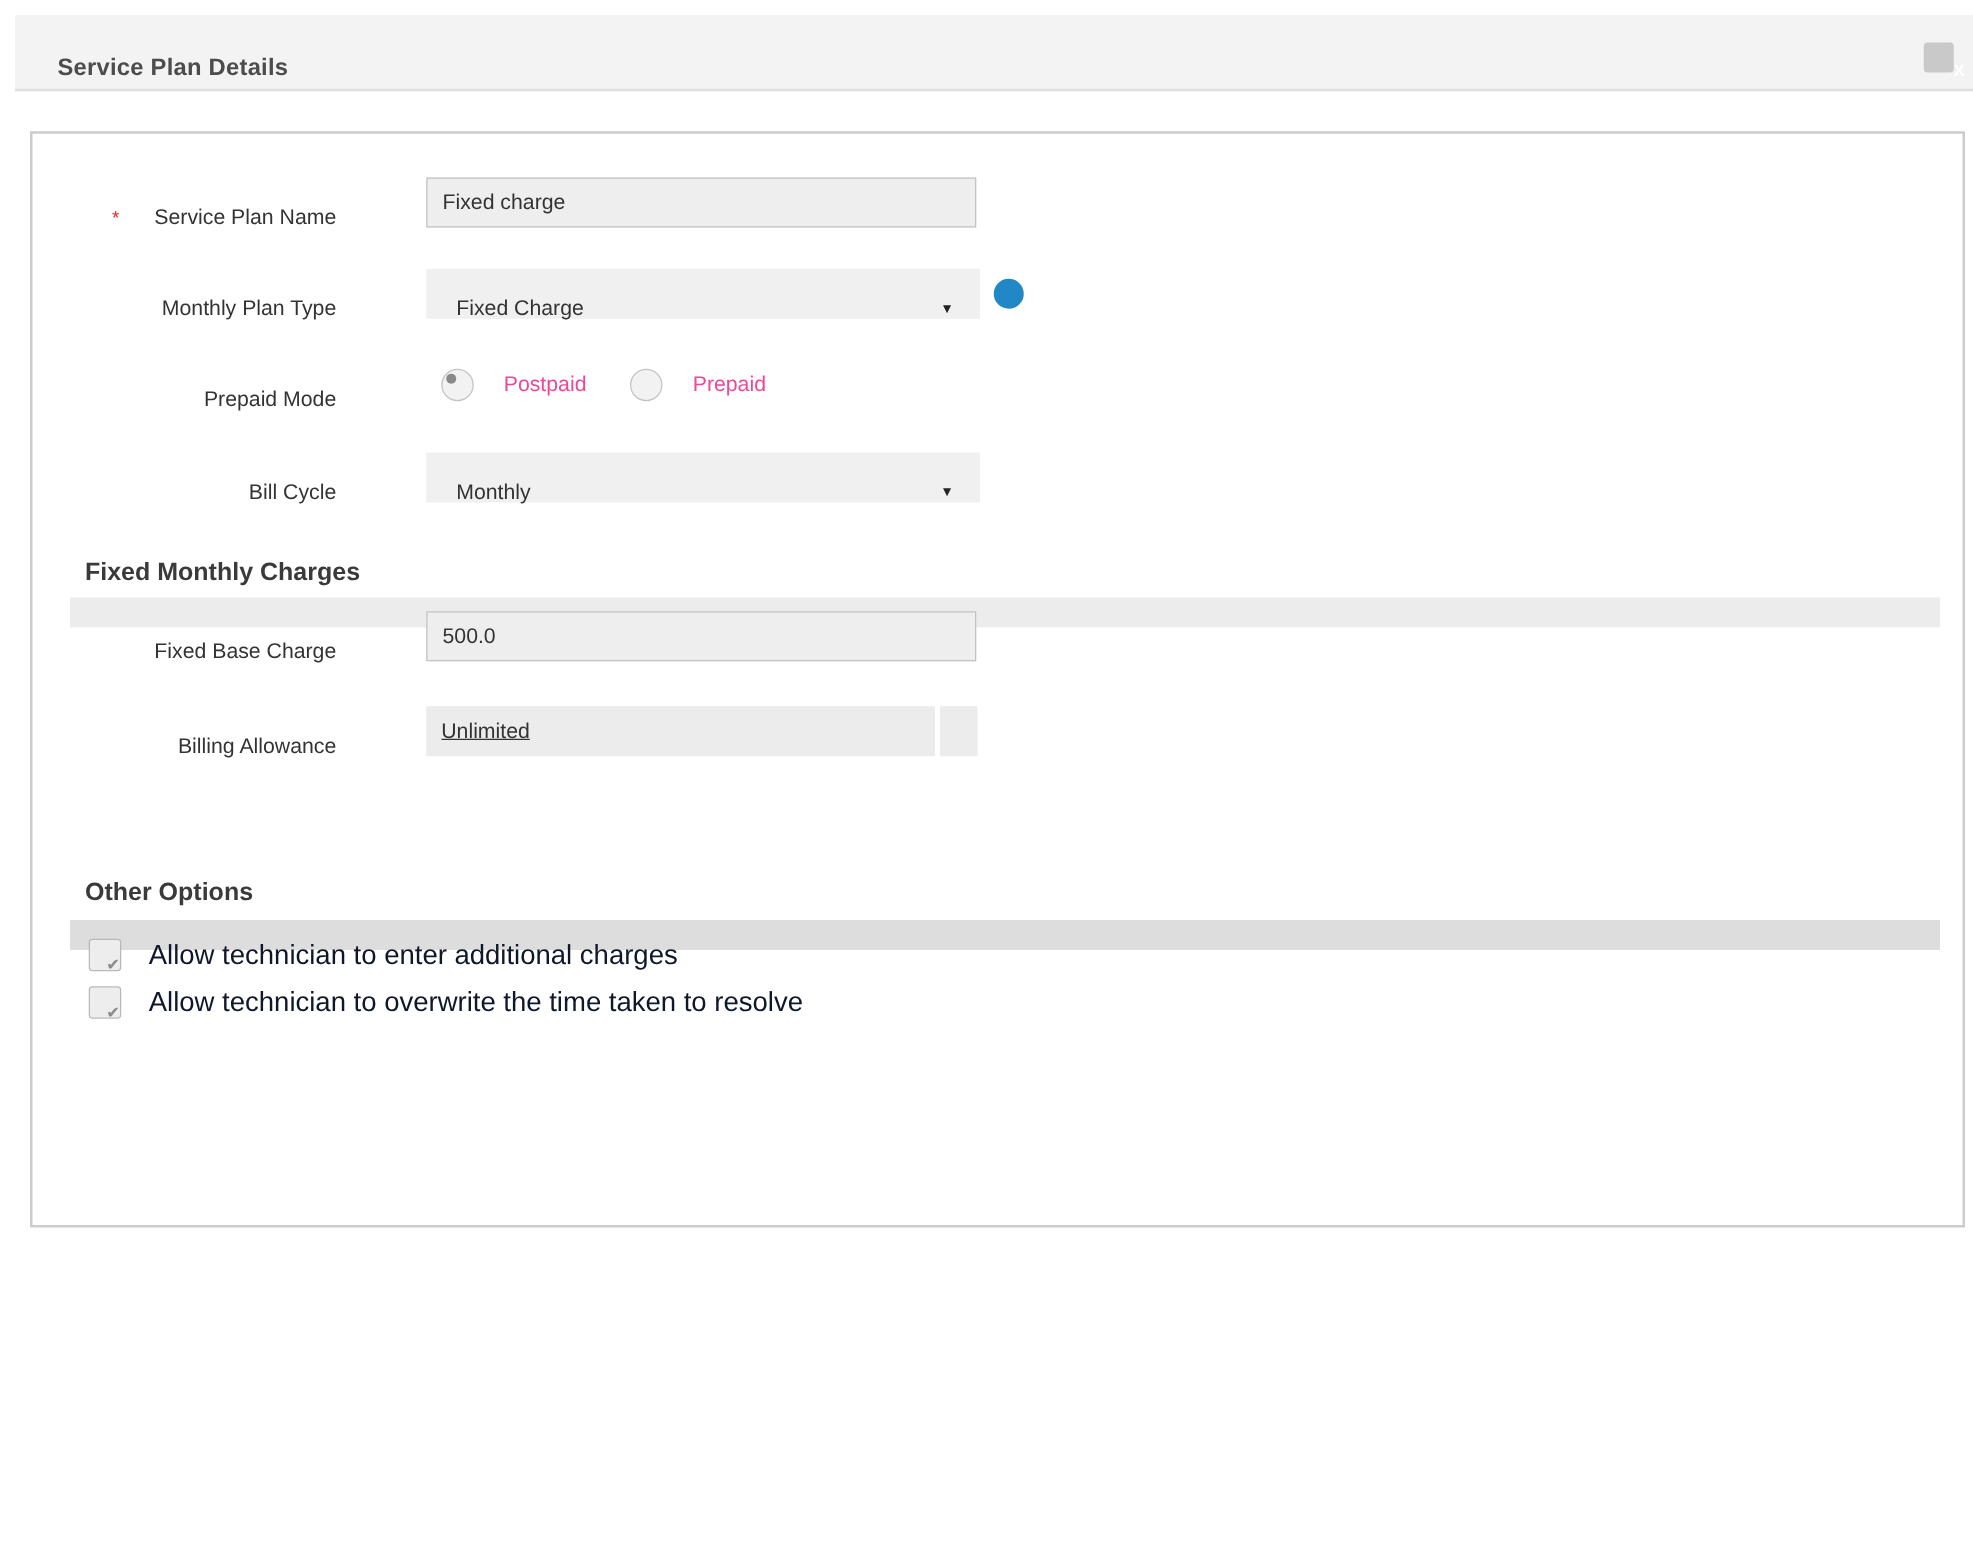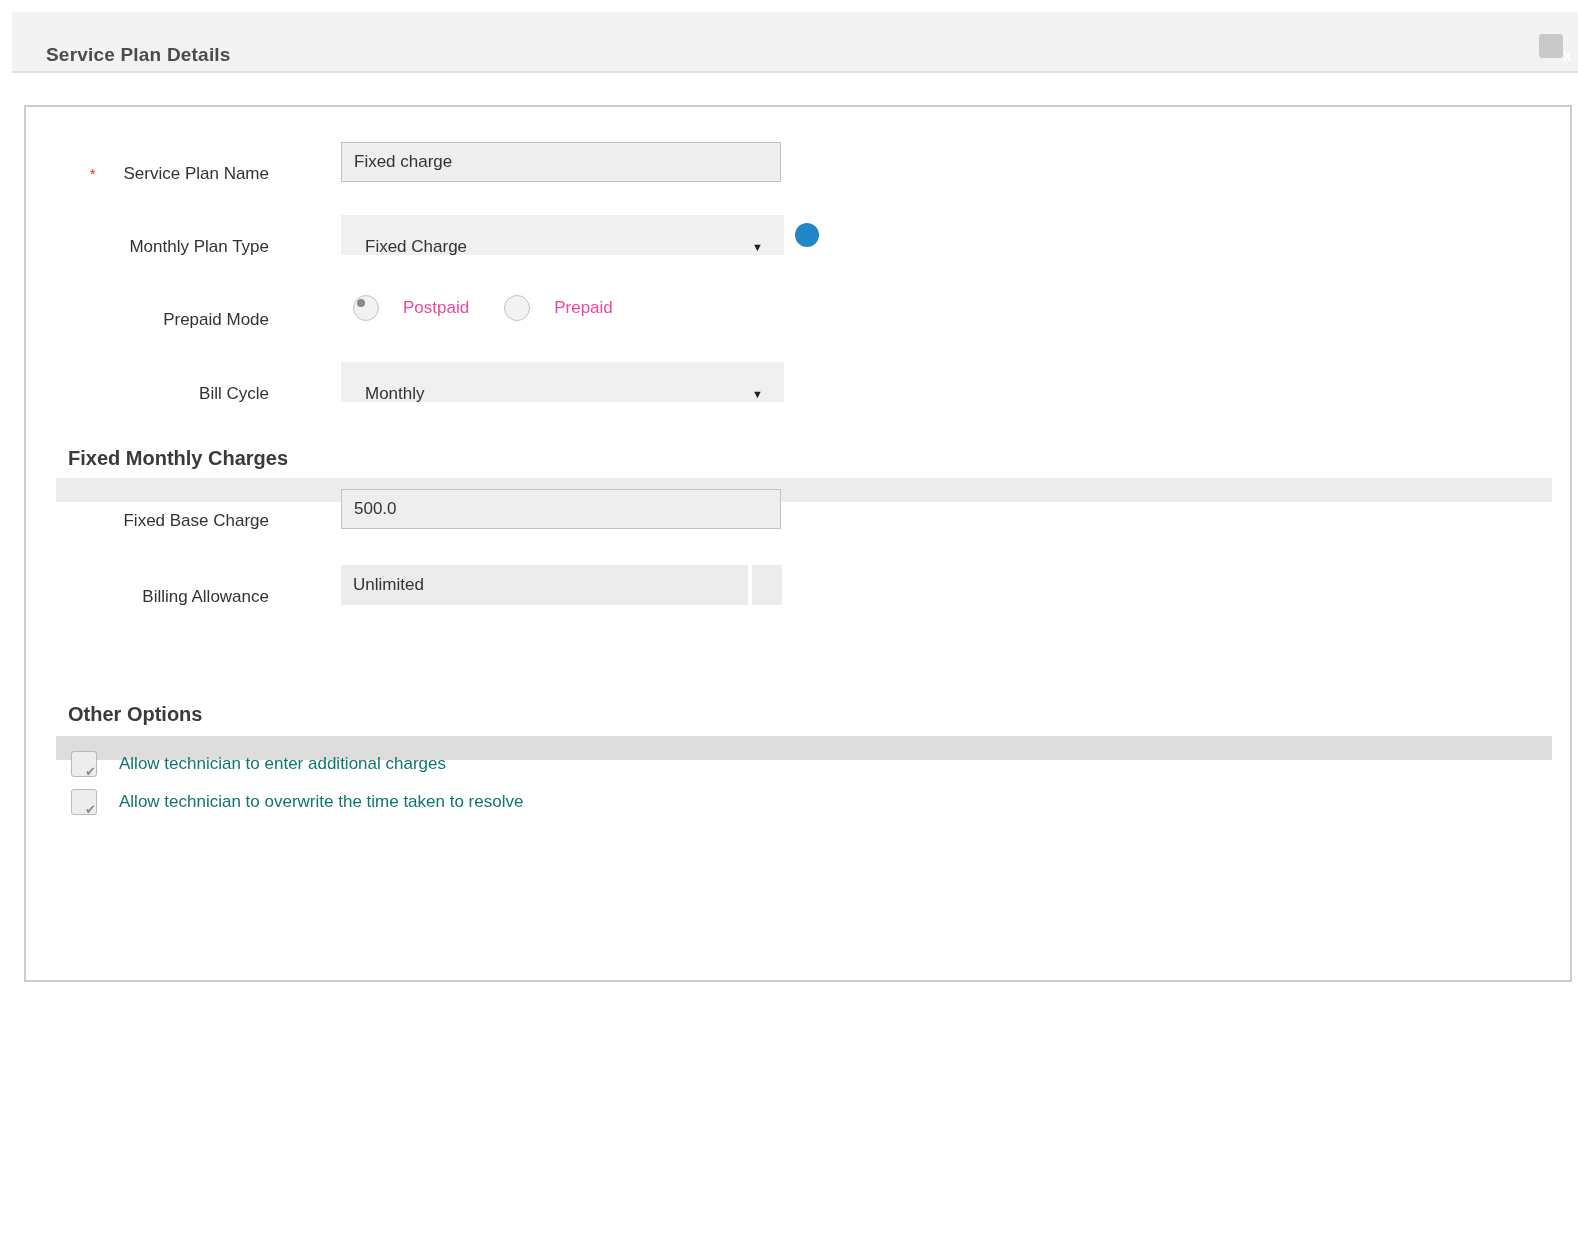--- a/index.html
+++ b/index.html
@@ -124,21 +124,21 @@
   .checkbox {
     width: 17px; height: 17px; flex: none;
     background: #ededed; border: 1px solid #b9b9b9; border-radius: 3px;
     position: relative; cursor: pointer;
     text-align: center;
   }
   .checkbox .check {
     position: absolute; left: 1px; top: -1px;
     font-size: 13px; color: #8c8c8c; line-height: 17px;
   }
-  .check-label { font-size: 17px; color: #0f766e; margin-left: 10px; white-space: nowrap; }
+  .check-label { font-size: 22px; color: #0f172a; margin-left: 10px; white-space: nowrap; }
 </style>
 </head>
 <body>
 
 <div class="dialog-header">
   <span class="dialog-title">Service Plan Details</span>
   <button class="close-btn"><span>X</span></button>
 </div>
 
 <div class="panel">
@@ -178,21 +178,21 @@
   <div class="section-title" style="top:328px">Fixed Monthly Charges</div>
   <div class="divider light" style="top:371px"></div>
 
   <div class="row" style="top:382px">
     <label class="lbl"><span>Fixed Base Charge</span></label>
     <input class="txt" type="text" value="500.0" style="">
   </div>
 
   <div class="row" style="top:458px">
     <label class="lbl"><span>Billing Allowance</span></label>
-    <input class="txt allow-input" style="background: rgb(236, 236, 236); border: none;" type="text" value="Unlimited">
+    <input class="txt allow-input" style="background: rgb(236, 236, 236); border: none; text-decoration: underline;" type="text" value="Unlimited">
     <button class="side-box"></button>
   </div>
 
   <div class="section-title" style="top:584px">Other Options</div>
   <div class="divider mid" style="top:629px"></div>
 
   <div class="check-row" style="top:645px">
     <span class="checkbox checked">
         <span class="check">✔</span>
       </span>

